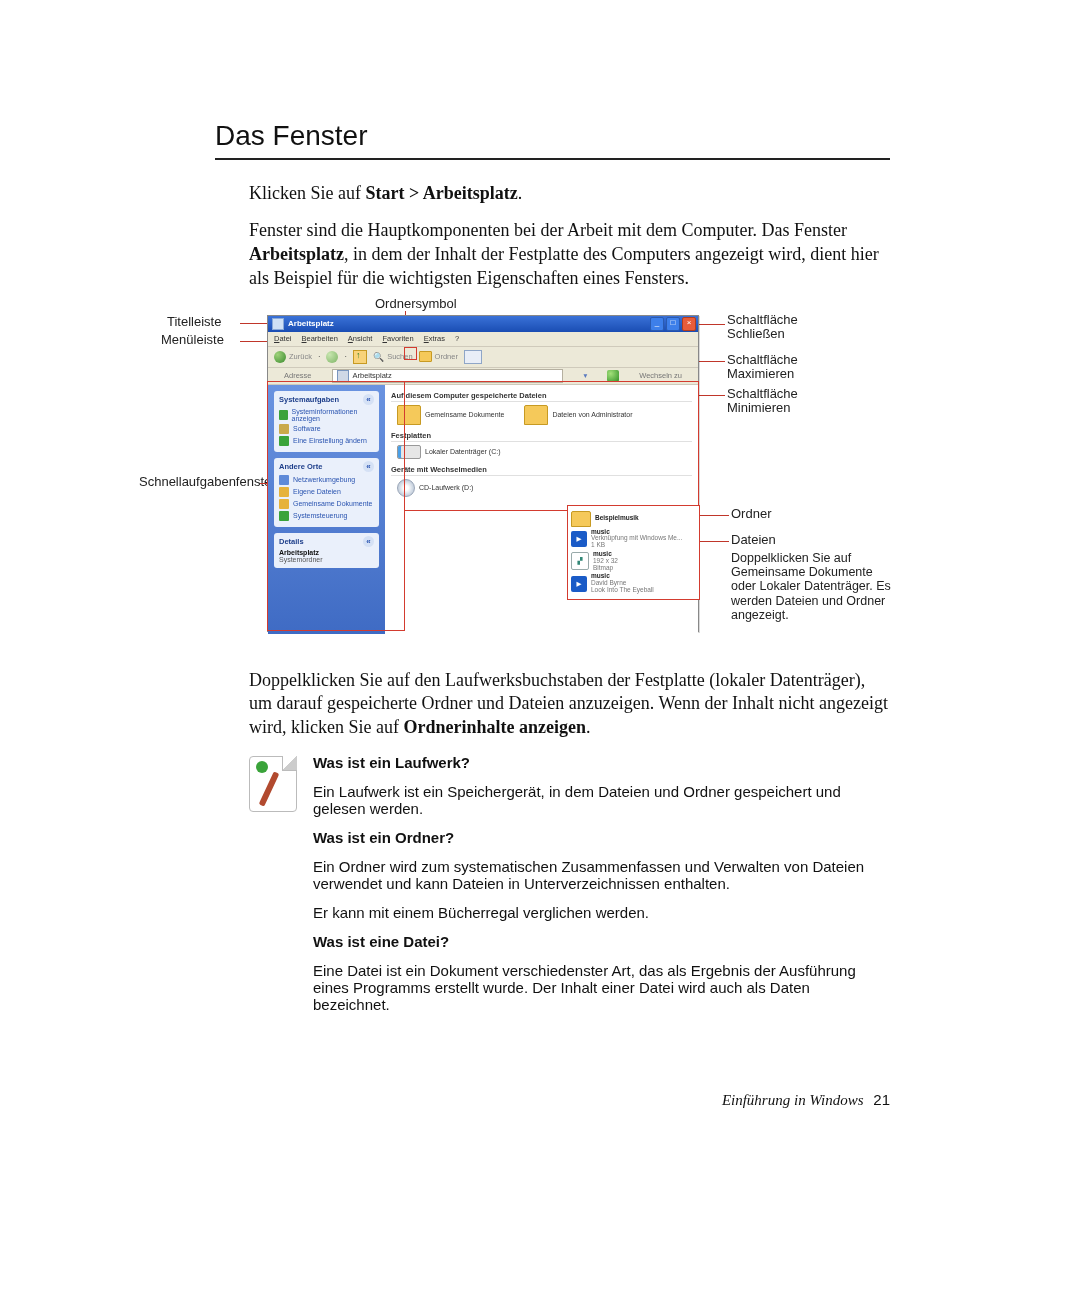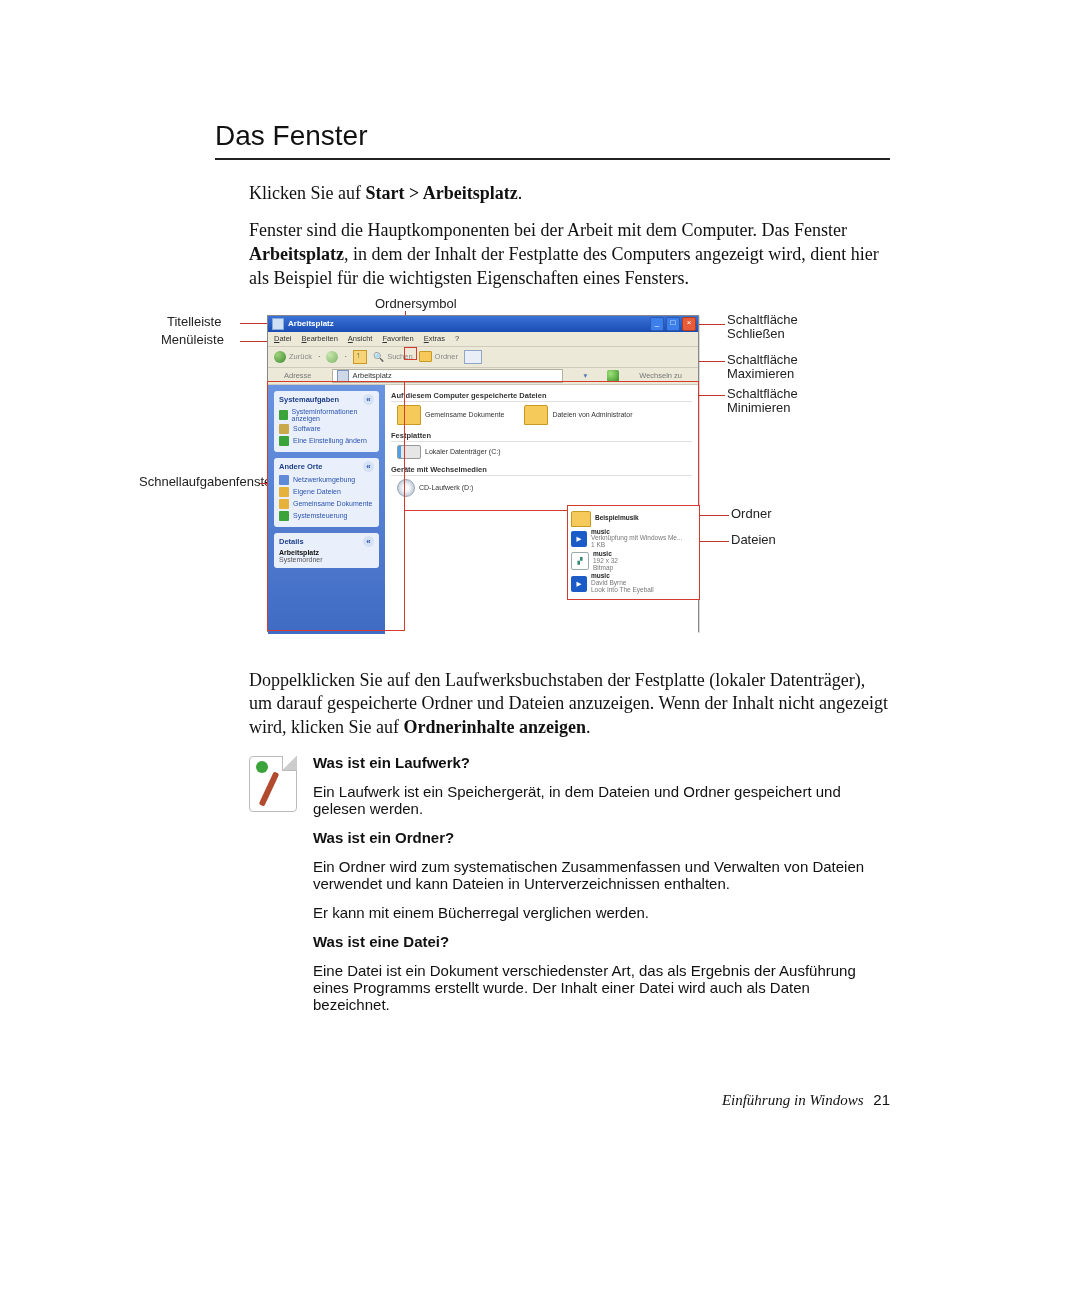--- a/index.html
+++ b/index.html
@@ -329,20 +329,21 @@
     <div class="leader" style="left:508px;top:19px;width:1px;height:38px;"></div>
     <div class="leader" style="left:508px;top:56px;width:42px;"></div>
     <div class="callout right" style="left:552px;top:82px;white-space:normal;width:120px;">Schaltfläche Minimieren</div>
     <div class="leader" style="left:496px;top:19px;width:1px;height:72px;"></div>
     <div class="leader" style="left:496px;top:90px;width:54px;"></div>
 
     <div class="callout right" style="left:556px;top:202px;">Ordner</div>
     <div class="leader" style="left:520px;top:210px;width:34px;"></div>
     <div class="callout right" style="left:556px;top:228px;">Dateien</div>
     <div class="leader" style="left:520px;top:236px;width:34px;"></div>
+    <div class="callout right" style="left:556px;top:246px;white-space:normal;width:160px;font-size:12.5px;">Doppelklicken Sie auf Gemeinsame Dokumente oder Lokaler Datenträger. Es werden Dateien und Ordner angezeigt.</div>
 
     <div class="shot">
       <div class="titlebar">
         <span style="width:10px;height:10px;background:#cfe0f5;border:1px solid #8aa9d8;display:inline-block;margin-right:4px;"></span>
         <span class="tb-title">Arbeitsplatz</span>
         <div class="wbtns">
           <div class="wbtn">_</div>
           <div class="wbtn">□</div>
           <div class="wbtn close">×</div>
         </div>

